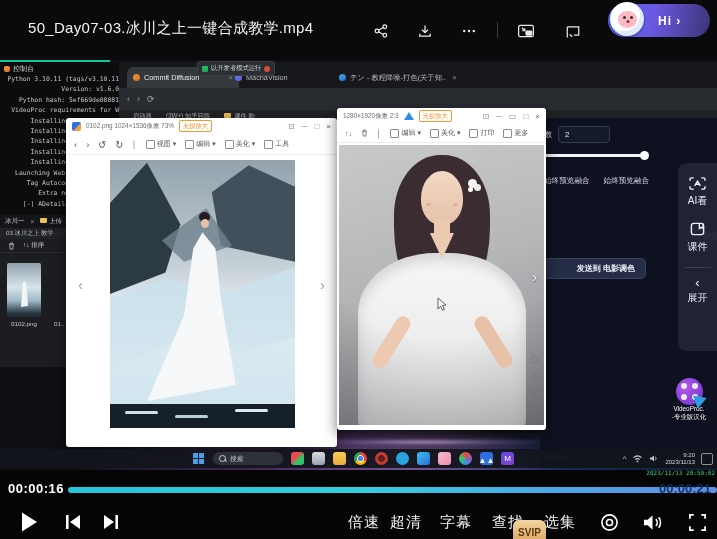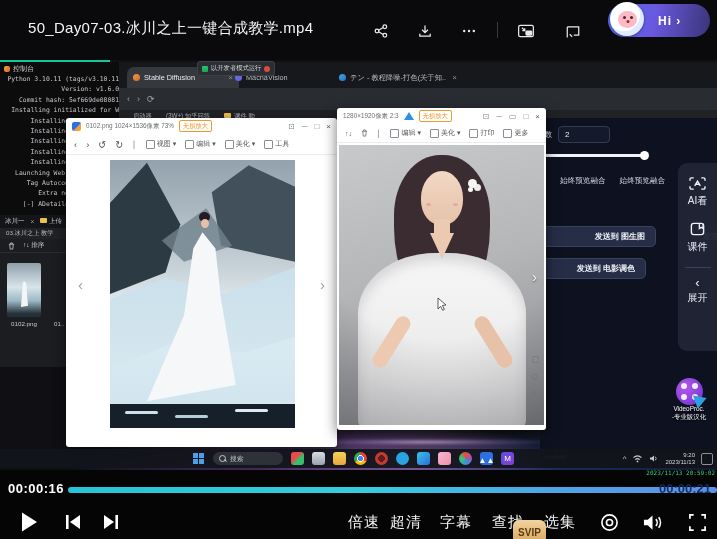--- a/index.html
+++ b/index.html
@@ -70,21 +70,21 @@
   .urlbox .info{width:8px;height:8px;border:1px solid #8d9196;border-radius:50%;font-size:6px;line-height:8px;text-align:center;color:#8d9196;}
   .bkm{position:absolute;left:0;top:48px;width:100%;height:13px;display:flex;align-items:center;gap:14px;padding-left:14px;font-size:6.3px;color:#b6b9be;}
   .bkm .bfold{width:7px;height:5px;background:#eac24c;border-radius:1px;display:inline-block;margin-right:3px;}
 
   
   .sdpanel{position:absolute;left:540px;top:58px;width:177px;height:350px;background:#0e1220;z-index:3;color:#dfe3ee;}
   .sd-batchrow{position:absolute;left:0px;top:8px;display:flex;align-items:center;gap:6px;font-size:7.5px;margin-left:-18px;}
   .sd-input{width:44px;height:15px;background:#151a2b;border:1px solid #343b55;border-radius:4px;color:#e6e9f2;font-size:8px;display:flex;align-items:center;padding-left:6px;}
   .sd-slider{position:absolute;left:-40px;top:36px;width:148px;height:3px;background:#f2f3f6;border-radius:2px;}
   .sd-slider::after{content:"";position:absolute;right:-1px;top:-3px;width:9px;height:9px;border-radius:50%;background:#fff;}
-  .sd-quick{position:absolute;left:20px;top:58px;display:flex;gap:14px;font-size:7.6px;color:#cdd2e0;text-align:right;}
+  .sd-quick{position:absolute;left:4px;top:58px;display:flex;gap:14px;font-size:7.6px;color:#cdd2e0;text-align:right;}
   .sd-send1{position:absolute;left:-12px;top:108px;width:128px;height:21px;background:#262e47;border:1px solid #39425f;border-radius:5px;
     display:flex;align-items:center;justify-content:flex-end;padding-right:10px;font-size:8px;font-weight:bold;color:#eef1f8;box-sizing:border-box;}
   .sd-send2{position:absolute;left:152px;top:108px;width:120px;height:21px;background:#262e47;border:1px solid #39425f;border-radius:5px;
     display:flex;align-items:center;padding-left:10px;font-size:8px;font-weight:bold;color:#eef1f8;box-sizing:border-box;white-space:nowrap;overflow:hidden;}
   .sd-send3{position:absolute;left:-26px;top:140px;width:132px;height:21px;background:#262e47;border:1px solid #39425f;border-radius:5px;
     display:flex;align-items:center;justify-content:flex-end;padding-right:10px;font-size:8px;font-weight:bold;color:#eef1f8;box-sizing:border-box;}
   .sd-foot{position:absolute;left:4px;bottom:8px;font-size:6px;color:#8d93a8;font-family:"DejaVu Sans Mono",monospace;}
 
   
   .win{position:absolute;background:#fff;border-radius:3px;box-shadow:0 4px 14px rgba(0,0,0,.55);}
@@ -246,21 +246,21 @@
   </div>
 
   <div class="video">
     <div class="streak"></div>
     <div class="greenline"></div>
 
     <div class="browser">
       <div class="tabrow">
         <div class="btab active" style="left:8px;width:112px">
           <span class="fav" style="background:linear-gradient(135deg,#f0a03a,#d8622a)"></span>
-          <span>Stable Diffusion</span>
+          <span>Commit Diffusion</span>
           <span class="x">×</span>
         </div>
         <div class="btab" style="left:110px;width:86px">
           <span class="fav" style="background:linear-gradient(135deg,#4a7de0,#7a5ae0)"></span>
           <span>MachaVision</span>
         </div>
         <div class="btab" style="left:214px;width:130px">
           <span class="fav" style="background:linear-gradient(135deg,#3fa9e0,#2a6fd0)"></span>
           <span>テン - 教程降噪-打色(关于知..</span>
           <span class="x">×</span>
@@ -286,36 +286,35 @@
     <div class="sdpanel">
       <div class="sd-batchrow">
         <span>总批次数</span>
         <span class="sd-input">2</span>
       </div>
       <div class="sd-slider"></div>
       <div class="sd-quick">
         <span>始终预览融合</span>
         <span>始终预览融合</span>
       </div>
-      <div class="sd-send1">发送到 图生图</div>
       <div class="sd-send2">发送到 重绘</div>
       <div class="sd-send3">发送到 电影调色</div>
       <div class="sd-foot">c5d04d</div>
     </div>
 
     <div class="console">
       <div class="console-tab">
         <span class="dot"></span>
         <span>控制台</span>
       </div>
       <div class="console-body">
         <div>Python 3.10.11 (tags/v3.10.11</div>
           <div>Version: v1.6.0</div>
-        <div>Commit hash: 5ef669de08081</div>
-          <div>Installing initialized for W</div>
+        <div>Python hash: 5ef669de08081</div>
+          <div>VideoProc requirements for W</div>
         <div>Installing requirements</div>
           <div>Installing requirements</div>
         <div>Installing requirements</div>
           <div>Installing requirements</div>
         <div>Installing requirements</div>
           <div>Launching Web UI with argum</div>
         <div>Tag Autocomplete: active</div>
           <div>Extra networks loaded</div>
         <div>[-] ADetailer initialized</div>
       </div>

